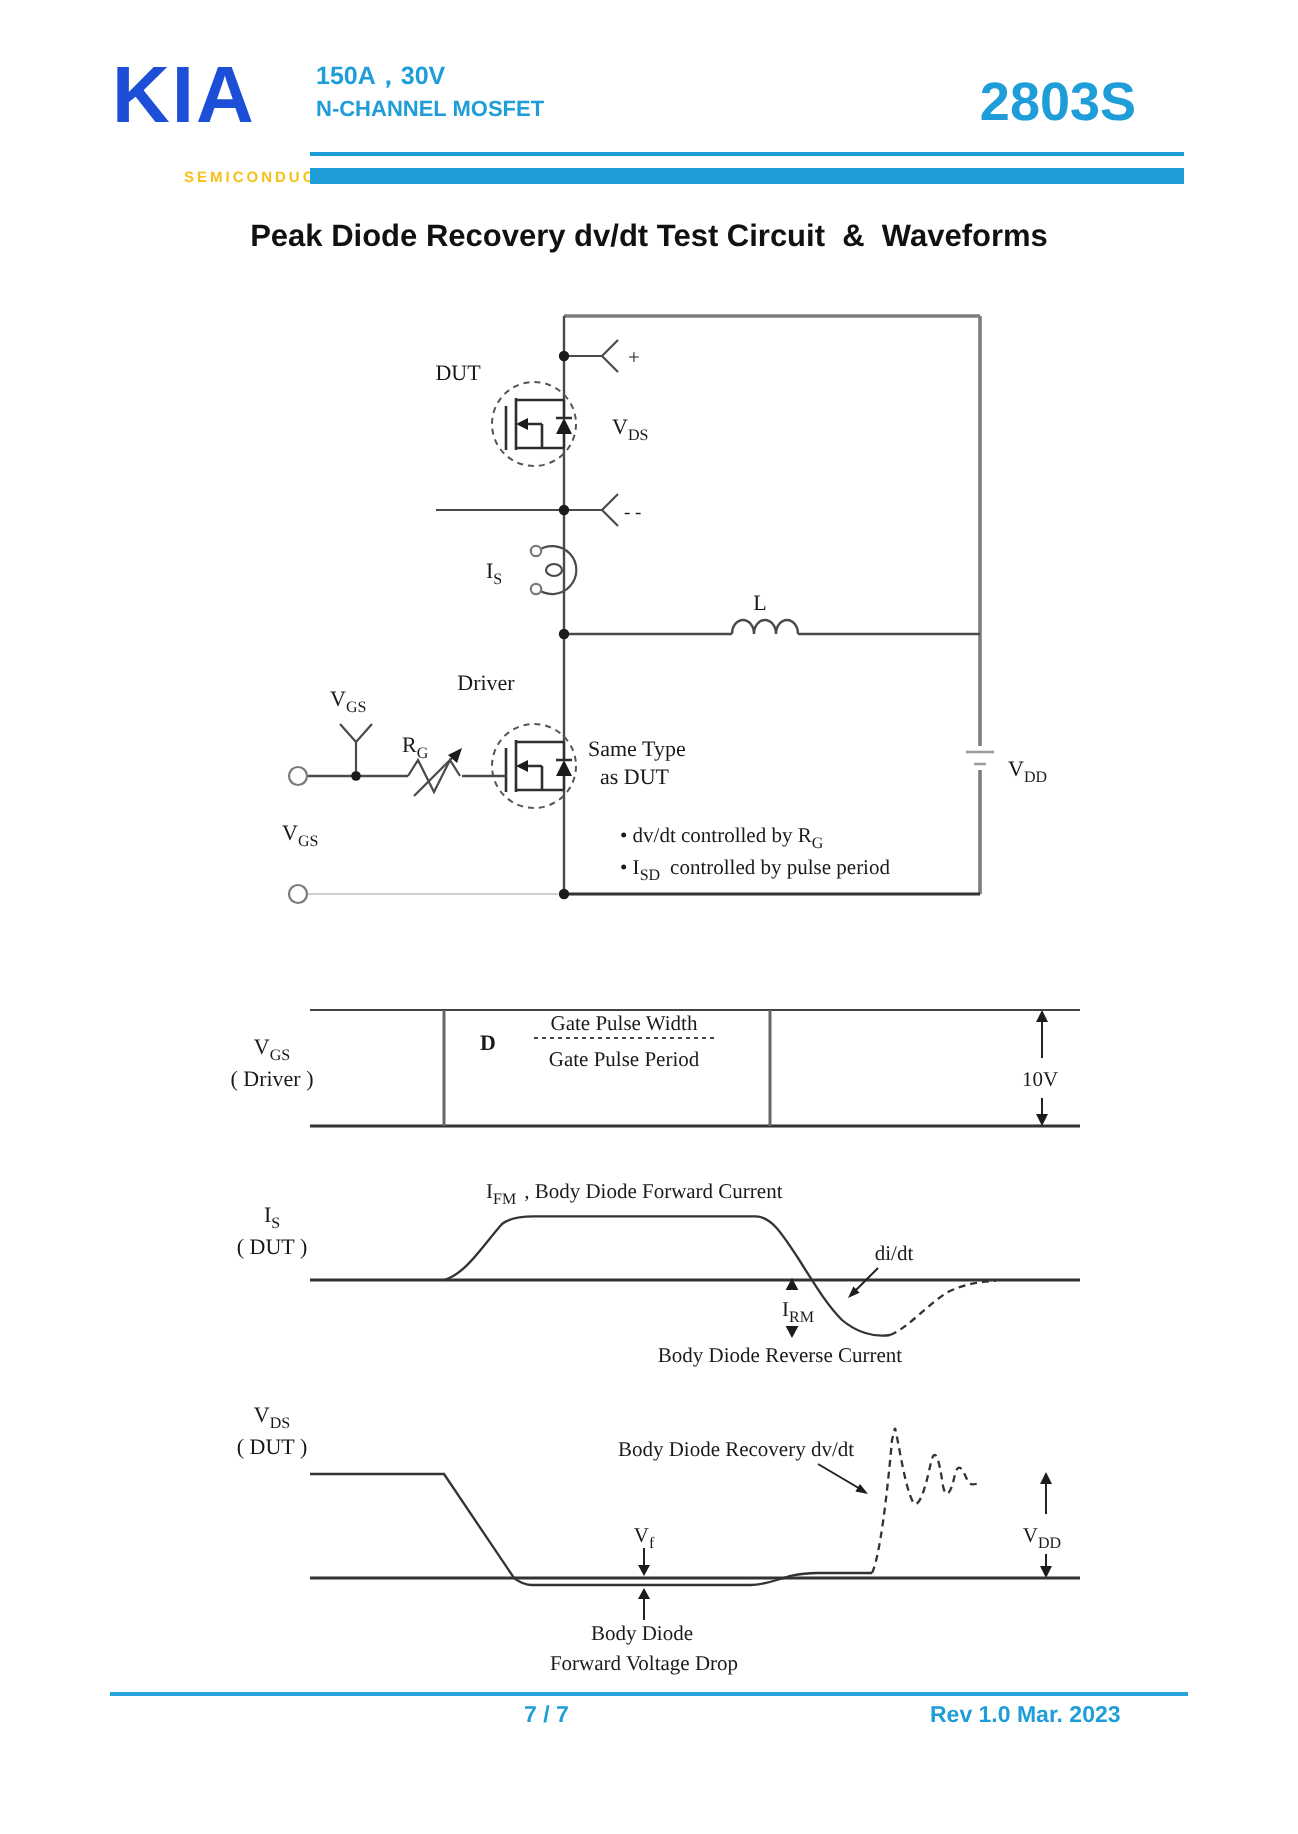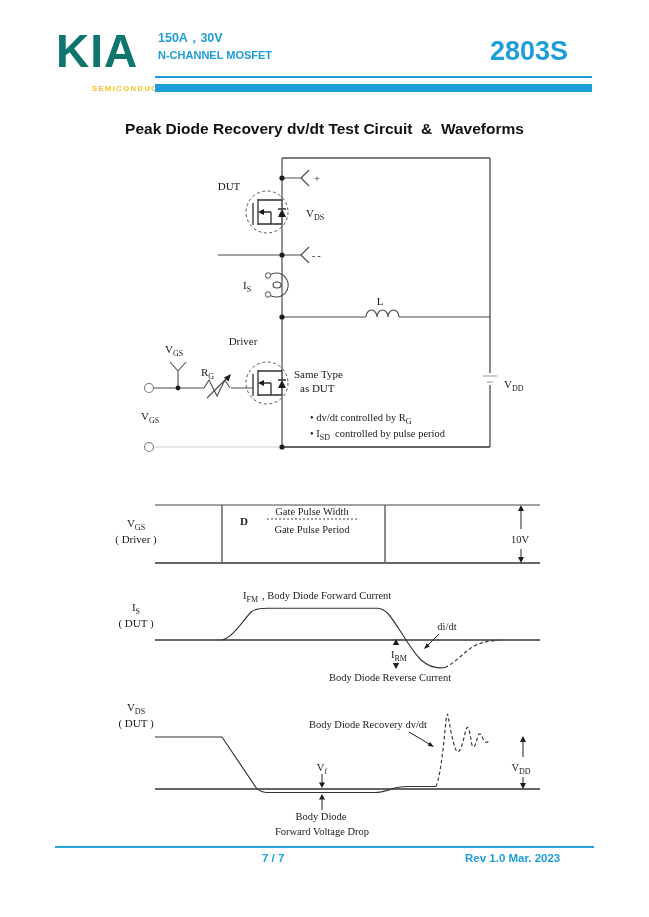--- a/index.html
+++ b/index.html
@@ -1,28 +1,28 @@
 <!DOCTYPE html>
 <html><head>
 <meta charset="utf-8">
 <style>
   html,body{margin:0;padding:0;}
   body{width:649px;height:917px;background:#ffffff;position:relative;overflow:hidden;
        font-family:"Liberation Sans",sans-serif;}
   .abs{position:absolute;}
   
-  .logo{left:56px;top:28px;font-size:46px;font-weight:800;color:#0f766e;letter-spacing:1px;line-height:1;}
+  .logo{left:56px;top:28px;font-size:40px;font-weight:800;color:#1d4ed8;letter-spacing:1px;line-height:1;}
   .logo-sub{left:57px;top:84px;font-size:7.5px;font-weight:bold;color:#f5c119;letter-spacing:1.5px;margin-left:35px;}
   .rating{left:158px;top:30px;font-size:12.5px;font-weight:bold;color:#1e9dd8;}
   .type-line{left:158px;top:49px;font-size:11px;font-weight:bold;color:#1e9dd8;}
   .part-number{left:480px;top:36px;width:88px;text-align:right;font-size:27px;font-weight:600;color:#1e9dd8;}
   .rule-thin{left:155px;top:76px;width:437px;height:1.5px;background:#1e9dd8;}
   .rule-thick{left:155px;top:84px;width:437px;height:8px;background:#1e9dd8;}
   
-  .page-title{left:0;top:120px;width:649px;text-align:center;font-size:15.5px;font-weight:bold;color:#111;}
+  .page-title{left:0;top:110px;width:649px;text-align:center;font-size:15.5px;font-weight:bold;color:#111;}
   
   .footer-rule{left:55px;top:846px;width:539px;height:1.5px;background:#29a3dc;}
   .page-num{left:262px;top:852px;width:80px;text-align:left;font-size:11.5px;font-weight:bold;color:#1e9dd8;}
   .revision{left:465px;top:852px;font-size:11.5px;font-weight:bold;color:#1e9dd8;}
   
   svg{position:absolute;left:0;top:0;}
   .wire{stroke:#4a4a4a;stroke-width:1.2;fill:none;}
   .rail{stroke:#7d7d7d;stroke-width:1.8;fill:none;}
   .probe{stroke:#4a4a4a;stroke-width:1.1;fill:none;}
   .faint{stroke:#cfcfcf;stroke-width:1;fill:none;}

